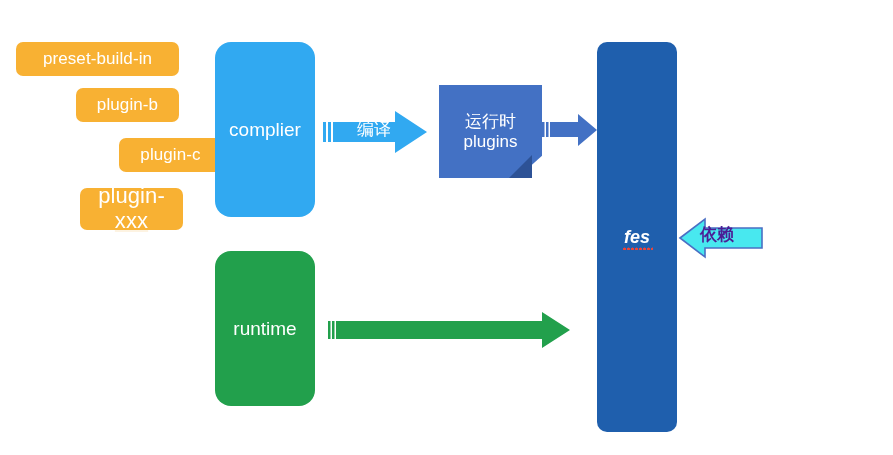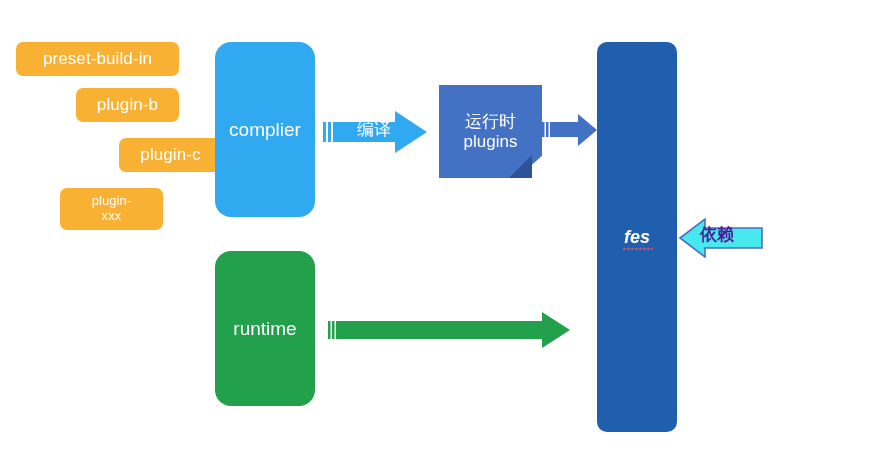--- a/index.html
+++ b/index.html
@@ -33,23 +33,24 @@
   .chip {
     background: #f8b133;
     border-radius: 7px;
     font-size: 17px;
     color: #ffffff;
     letter-spacing: 0.1px;
   }
   .chip-preset { left: 16px;  top: 42px;  width: 163px; height: 34px; }
   .chip-b      { left: 76px;  top: 88px;  width: 103px; height: 34px; }
   .chip-c      { left: 76px;  top: 138px; width: 103px; height: 34px; margin-left: 43px; }
-  .chip-xxx    { left: 60px;  top: 188px; width: 103px; height: 42px; font-size: 13px; }
+  .chip-xxx    { left: 80px;  top: 188px; width: 103px; height: 42px; font-size: 22px; }
   .chip-xxx .chip-text { display: block; }
   .wavy-light {
+    text-decoration: underline;
     text-decoration-color: #fdf3e2;
     text-decoration-thickness: 2px;
     text-underline-offset: 2px;
   }
 
   
   .box-complier {
     left: 215px; top: 42px; width: 100px; height: 175px;
     background: #31a9f1;
     border-radius: 16px;

